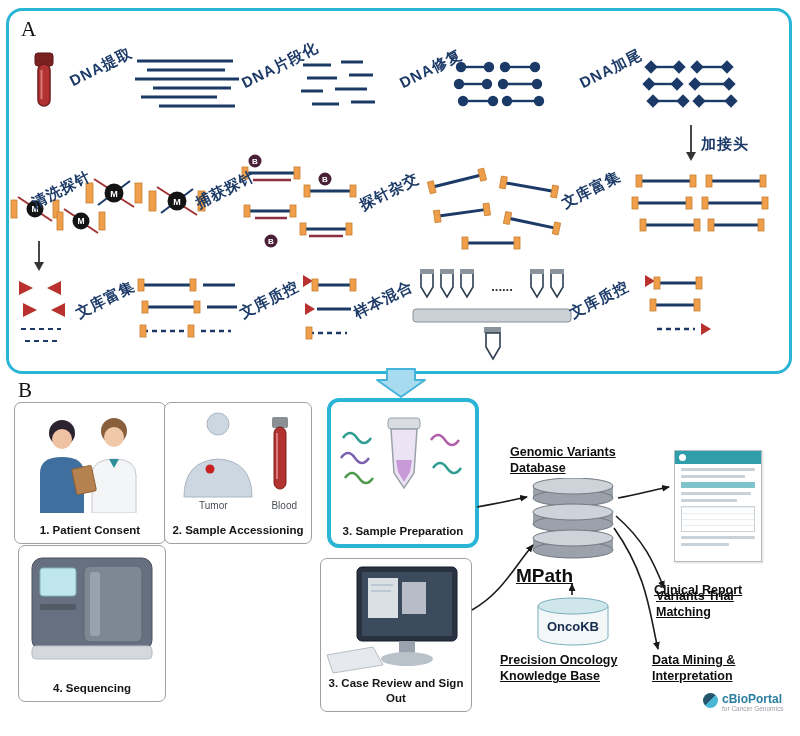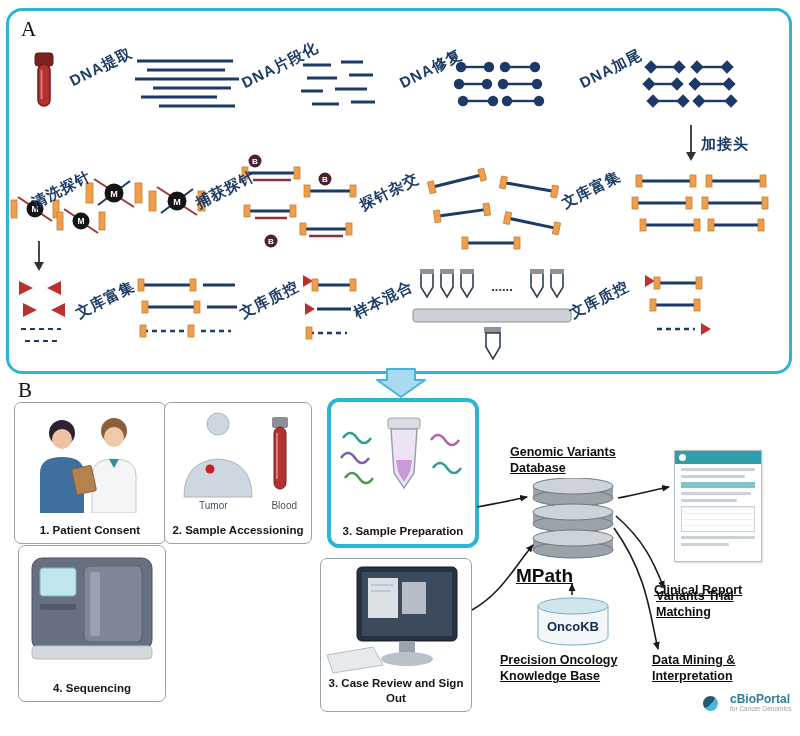--- a/index.html
+++ b/index.html
@@ -29,21 +29,21 @@
   .cb5{background:linear-gradient(90deg,#86b05e 0 12%,#d9c75a 12% 22%,#9cc46e 22% 40%,#c9a84f 40% 52%,#a4bf6a 52% 70%,#ddcf6a 70% 82%,#8fb862 82% 100%);}
   
   .report{position:absolute;left:674px;top:450px;width:86px;height:110px;background:#fff;border:1px solid #b4bcc3;box-shadow:1px 1px 2px rgba(0,0,0,0.15);}
   .rep-head{height:13px;background:#2f9daa;display:flex;align-items:center;padding-left:4px;}
   .rep-dot{width:7px;height:7px;border-radius:50%;background:#fff;display:inline-block;}
   .rep-line{height:3px;background:#c9d2d8;margin:4px 6px;border-radius:1px;}
   .rep-band{height:6px;background:#7fc4cd;margin:4px 6px;}
   .rep-grid{height:24px;margin:4px 6px;border:1px solid #c9d2d8;background:repeating-linear-gradient(0deg,#ffffff 0 5px,#e9eef1 5px 6px);}
   .w90{width:74px;} .w80{width:64px;} .w85{width:70px;} .w70{width:56px;} .w60{width:48px;}
   
-  .cbio{position:absolute;left:703px;top:693px;display:flex;align-items:center;gap:12px;}
+  .cbio{position:absolute;left:703px;top:693px;display:flex;align-items:flex-start;gap:4px;}
   .cbio-icon{width:15px;height:15px;border-radius:50%;background:linear-gradient(135deg,#25566b 50%,#49b6d6 50%);display:inline-block;}
   .cbio-name{color:#2a7f9e;font-weight:bold;font-size:12px;display:block;line-height:1;}
   .cbio-tag{display:block;font-size:6.5px;color:#9aa0a6;line-height:1.3;}
   .connectors{position:absolute;left:0;top:0;pointer-events:none;z-index:5;}
 </style>
 </head>
 <body>
 
 <div class="stage">
 

